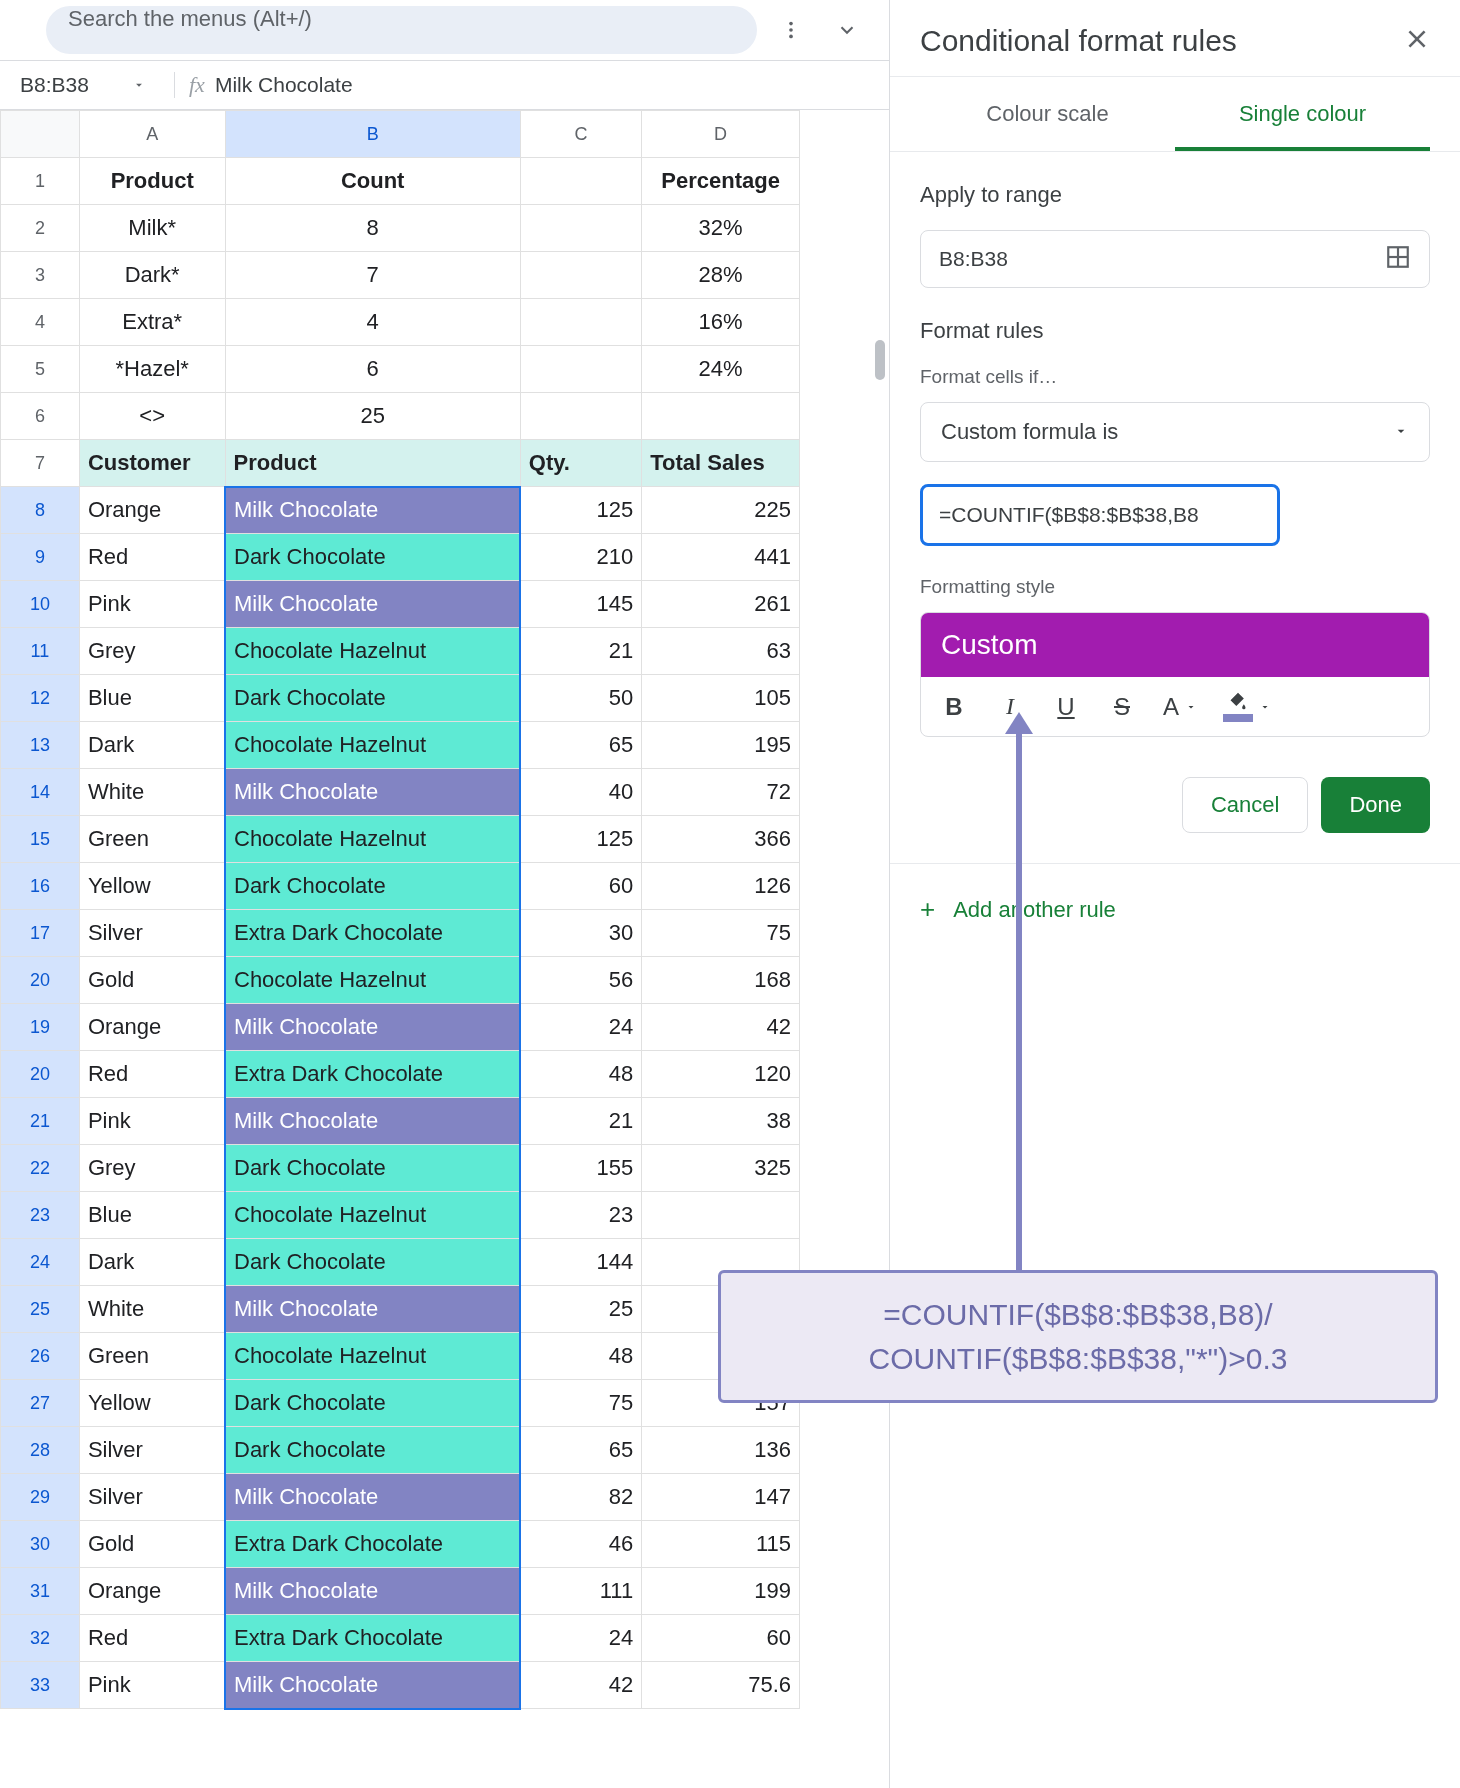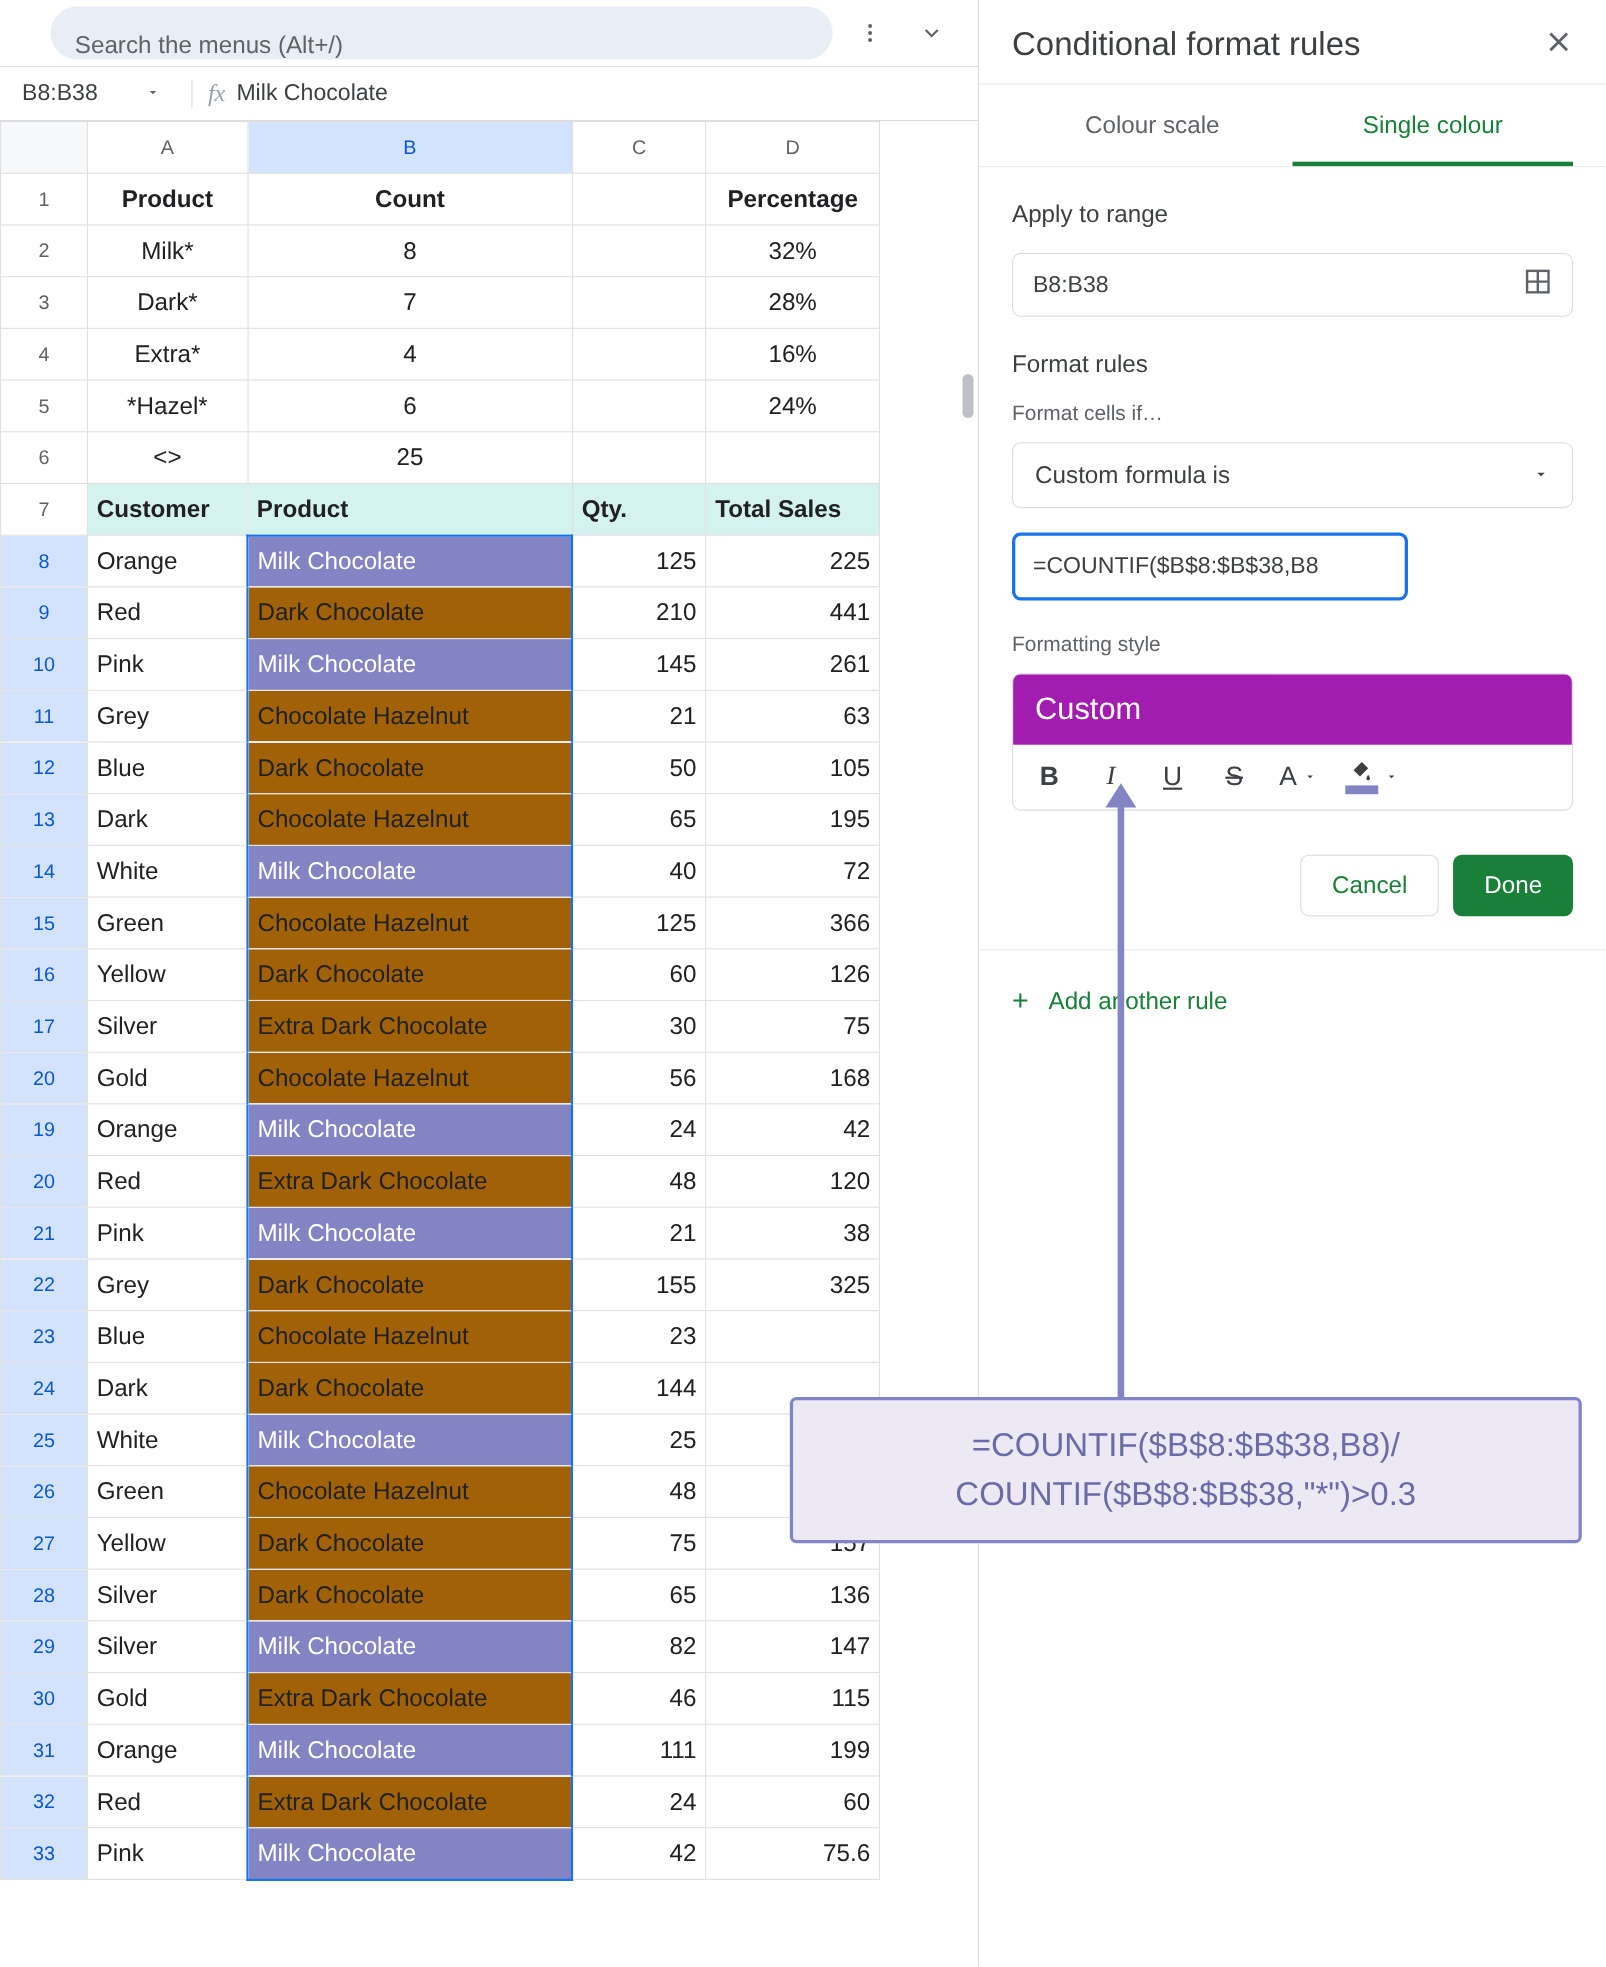--- a/index.html
+++ b/index.html
@@ -3,21 +3,21 @@
 <meta charset="utf-8">
 <style>
   * { box-sizing: border-box; margin: 0; padding: 0; }
   body { font-family: "Google Sans", Arial, sans-serif; font-size: 20px; background: #fff; color: #202124; width: 1460px; height: 1788px; position: relative; overflow: hidden; }
   .layout { display: flex; height: 100%; }
   .left-pane { flex: 1; min-width: 0; border-right: 1px solid #dadce0; display: flex; flex-direction: column; }
   .right-pane { width: 570px; display: flex; flex-direction: column; }
 
   
   .searchbar-row { display: flex; align-items: center; gap: 12px; padding: 8px 20px 8px 46px; height: 60px; }
-  .search-pill { flex: 1; background: #e9eef6; border-radius: 32px; height: 48px; display: flex; align-items: flex-end; padding: 0 22px; color: #5f6368; font-size: 22px; }
+  .search-pill { flex: 1; background: #e9eef6; border-radius: 32px; height: 48px; display: flex; align-items: flex-start; padding: 0 22px; color: #5f6368; font-size: 22px; }
   .icon-btn { width: 44px; height: 44px; display: flex; align-items: center; justify-content: center; color: #5f6368; border-radius: 50%; }
   .icon-btn svg { width: 22px; height: 22px; }
 
   
   .fx-row { display: flex; align-items: center; height: 50px; border-top: 1px solid #dadce0; border-bottom: 1px solid #dadce0; }
   .name-box { width: 160px; padding: 0 14px 0 20px; display: flex; align-items: center; justify-content: space-between; font-size: 21px; color: #3c4043; }
   .name-box .caret { color: #5f6368; }
   .fx-sep { width: 1px; height: 26px; background: #dadce0; margin: 0 14px; }
   .fx-label { font-style: italic; color: #9aa0a6; font-family: serif; font-size: 22px; margin-right: 10px; }
   .fx-text { color: #3c4043; font-size: 21px; }
@@ -30,21 +30,21 @@
   .corner { width: 78px; background: #f8f9fa !important; border-right: 1px solid #c0c0c0; border-bottom: 1px solid #c0c0c0; }
   .col-head { background: #fff; text-align: center; height: 36px !important; color: #5f6368; border-bottom: 1px solid #c0c0c0; }
   .col-head.sel { background: #d3e3fd; color: #0b57d0; }
   .row-head { width: 78px; text-align: center; background: #fff; color: #5f6368; font-size: 19px; border-right: 1px solid #c0c0c0; }
   .row-head.sel { background: #d3e3fd; color: #0b57d0; }
   td.cell { background: #fff; color: #202124; text-align: left; }
   td.cell.num { text-align: right; }
   td.cell.center { text-align: center; }
   td.cell.bold { font-weight: 700; }
   td.cell.teal { background: #d4f2ee; font-weight: 700; }
-  td.cell.hl-light { background: #a16207; }
+  td.cell.hl-light { background: #5eead4; }
   td.cell.hl-dark { background: #8284c3; color: #fff; }
   .colA { width: 144px; }
   .colB { width: 292px; }
   .colC { width: 120px; }
   .colD { width: 156px; }
   
   .sel-border-l { border-left: 2px solid #1a73e8 !important; }
   .sel-border-r { border-right: 2px solid #1a73e8 !important; }
   .sel-border-t { border-top: 2px solid #1a73e8 !important; }
   .sel-border-b { border-bottom: 2px solid #1a73e8 !important; }

